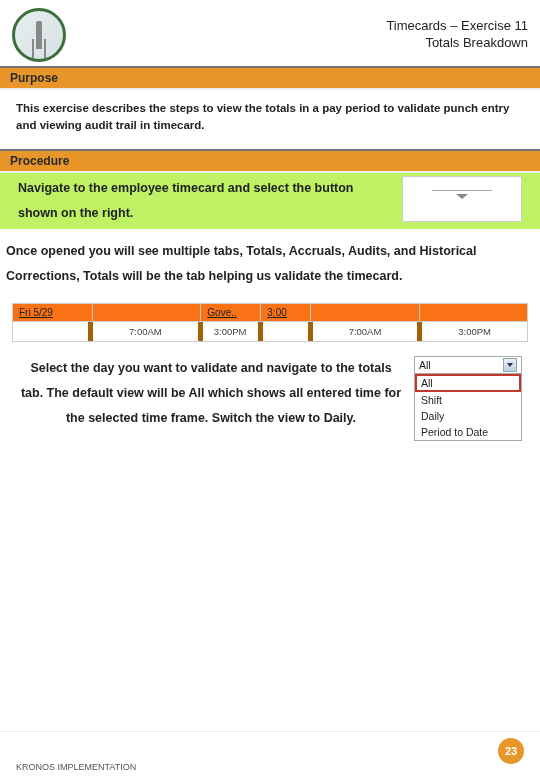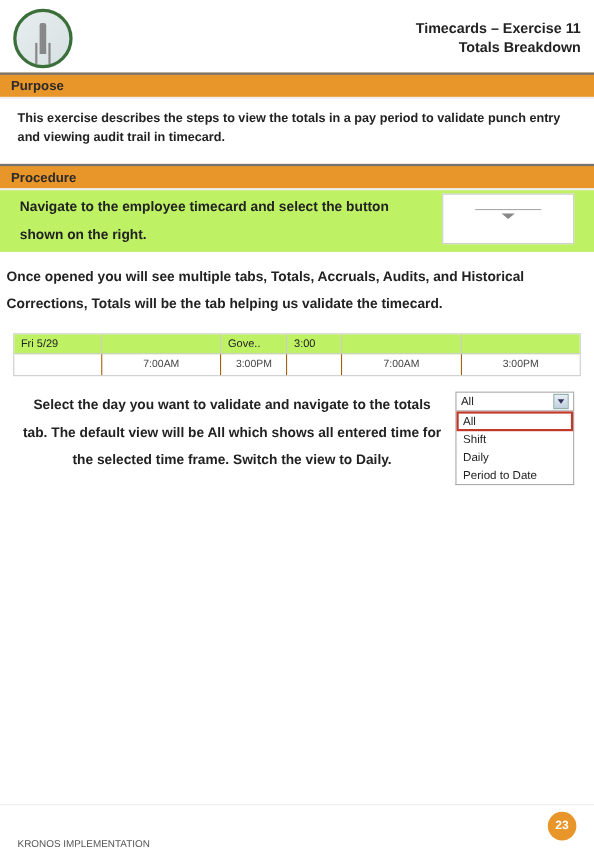--- a/index.html
+++ b/index.html
@@ -1,34 +1,34 @@
 <!DOCTYPE html>
 <html><head>
 <meta charset="utf-8">
 <style>
   * { box-sizing: border-box; margin: 0; padding: 0; }
   body { font-family: Arial, Helvetica, sans-serif; background: #fff; width: 540px; height: 780px; position: relative; overflow: hidden; font-size: 12px; color: #222; }
   .header { display: flex; align-items: center; padding: 8px 12px 4px 12px; }
   .logo { width: 54px; height: 54px; border-radius: 50%; background: linear-gradient(135deg, #e8eef0, #d6e0e2); border: 3px solid #3a6f3a; position: relative; overflow: hidden; }
   .logo::after { content: ""; position: absolute; left: 50%; top: 10px; transform: translateX(-50%); width: 6px; height: 28px; background: #888; border-radius: 2px 2px 0 0; box-shadow: -6px 16px 0 -2px #888, 6px 16px 0 -2px #888; }
-  .title-block { flex: 1; text-align: right; font-weight: bold; font-size: 13px; line-height: 1.3; }
+  .title-block { flex: 1; text-align: right; font-weight: normal; font-size: 13px; line-height: 1.3; }
   .section-bar { background: #e8952a; color: #2a2a2a; font-weight: bold; font-size: 12px; padding: 3px 10px; border-top: 2px solid #737373; border-bottom: 2px solid #f0f0f0; }
   .intro { padding: 10px 16px 14px 16px; font-size: 11.5px; font-weight: bold; line-height: 1.5; }
   .beige { background: #bef264; padding: 3px 18px; }
   .step1 { display: flex; align-items: flex-start; gap: 10px; }
   .step1-text { flex: 1; font-weight: bold; font-size: 12.5px; line-height: 2; }
   .expand-widget { width: 120px; height: 46px; background: #fff; border: 1px solid #ccc; display: flex; align-items: center; justify-content: center; }
   .expand-glyph { width: 60px; height: 18px; border-top: 1px solid #aaa; position: relative; }
   .expand-glyph::after { content: ""; position: absolute; left: 50%; top: 3px; transform: translateX(-50%); border-left: 6px solid transparent; border-right: 6px solid transparent; border-top: 5px solid #888; }
   .para { padding: 10px 6px; font-size: 12.5px; font-weight: bold; line-height: 2; }
   .timecard-table { border: 1px solid #ccc; margin: 4px 12px 0 12px; font-size: 10px; }
-  .tc-header { display: flex; background: #bef264; border-bottom: 1px solid #ccc; }
+  .tc-header { display: flex; background: #f97316; border-bottom: 1px solid #ccc; text-decoration: underline; }
   .tc-hcell { padding: 3px 6px; border-right: 1px solid #ccc; white-space: nowrap; overflow: hidden; }
   .tc-row { display: flex; }
-  .tc-cell { padding: 4px 6px; border-right: 1px solid #a16207; text-align: center; white-space: nowrap; overflow: hidden; font-size: 9.5px; color: #444; }
+  .tc-cell { padding: 4px 6px; border-right: 5px solid #a16207; text-align: center; white-space: nowrap; overflow: hidden; font-size: 9.5px; color: #444; }
   .lower { display: flex; padding: 14px 18px 4px 18px; gap: 10px; }
   .lower-text { flex: 1; font-weight: bold; font-size: 12.5px; line-height: 2; text-align: center; }
   .dropdown { width: 108px; font-size: 10.5px; }
   .dd-top { background: #fff; border: 1px solid #aaa; display: flex; align-items: center; justify-content: space-between; padding: 2px 4px; height: 18px; }
   .dd-arrow { width: 14px; height: 14px; background: linear-gradient(#e8eef5,#c0d0e0); border: 1px solid #8aa; display: flex; align-items: center; justify-content: center; }
   .dd-arrow span { border-left: 3px solid transparent; border-right: 3px solid transparent; border-top: 4px solid #335; }
   .dd-list { background: #fff; border: 1px solid #aaa; border-top: none; }
   .dd-item { padding: 2px 6px; }
   .dd-selected { border: 2px solid #c0392b; padding: 1px 4px; }
   .footer { position: absolute; bottom: 0; left: 0; right: 0; padding: 6px 16px 8px 16px; display: flex; align-items: flex-end; justify-content: space-between; font-size: 9px; color: #555; border-top: 1px solid #eee; }

